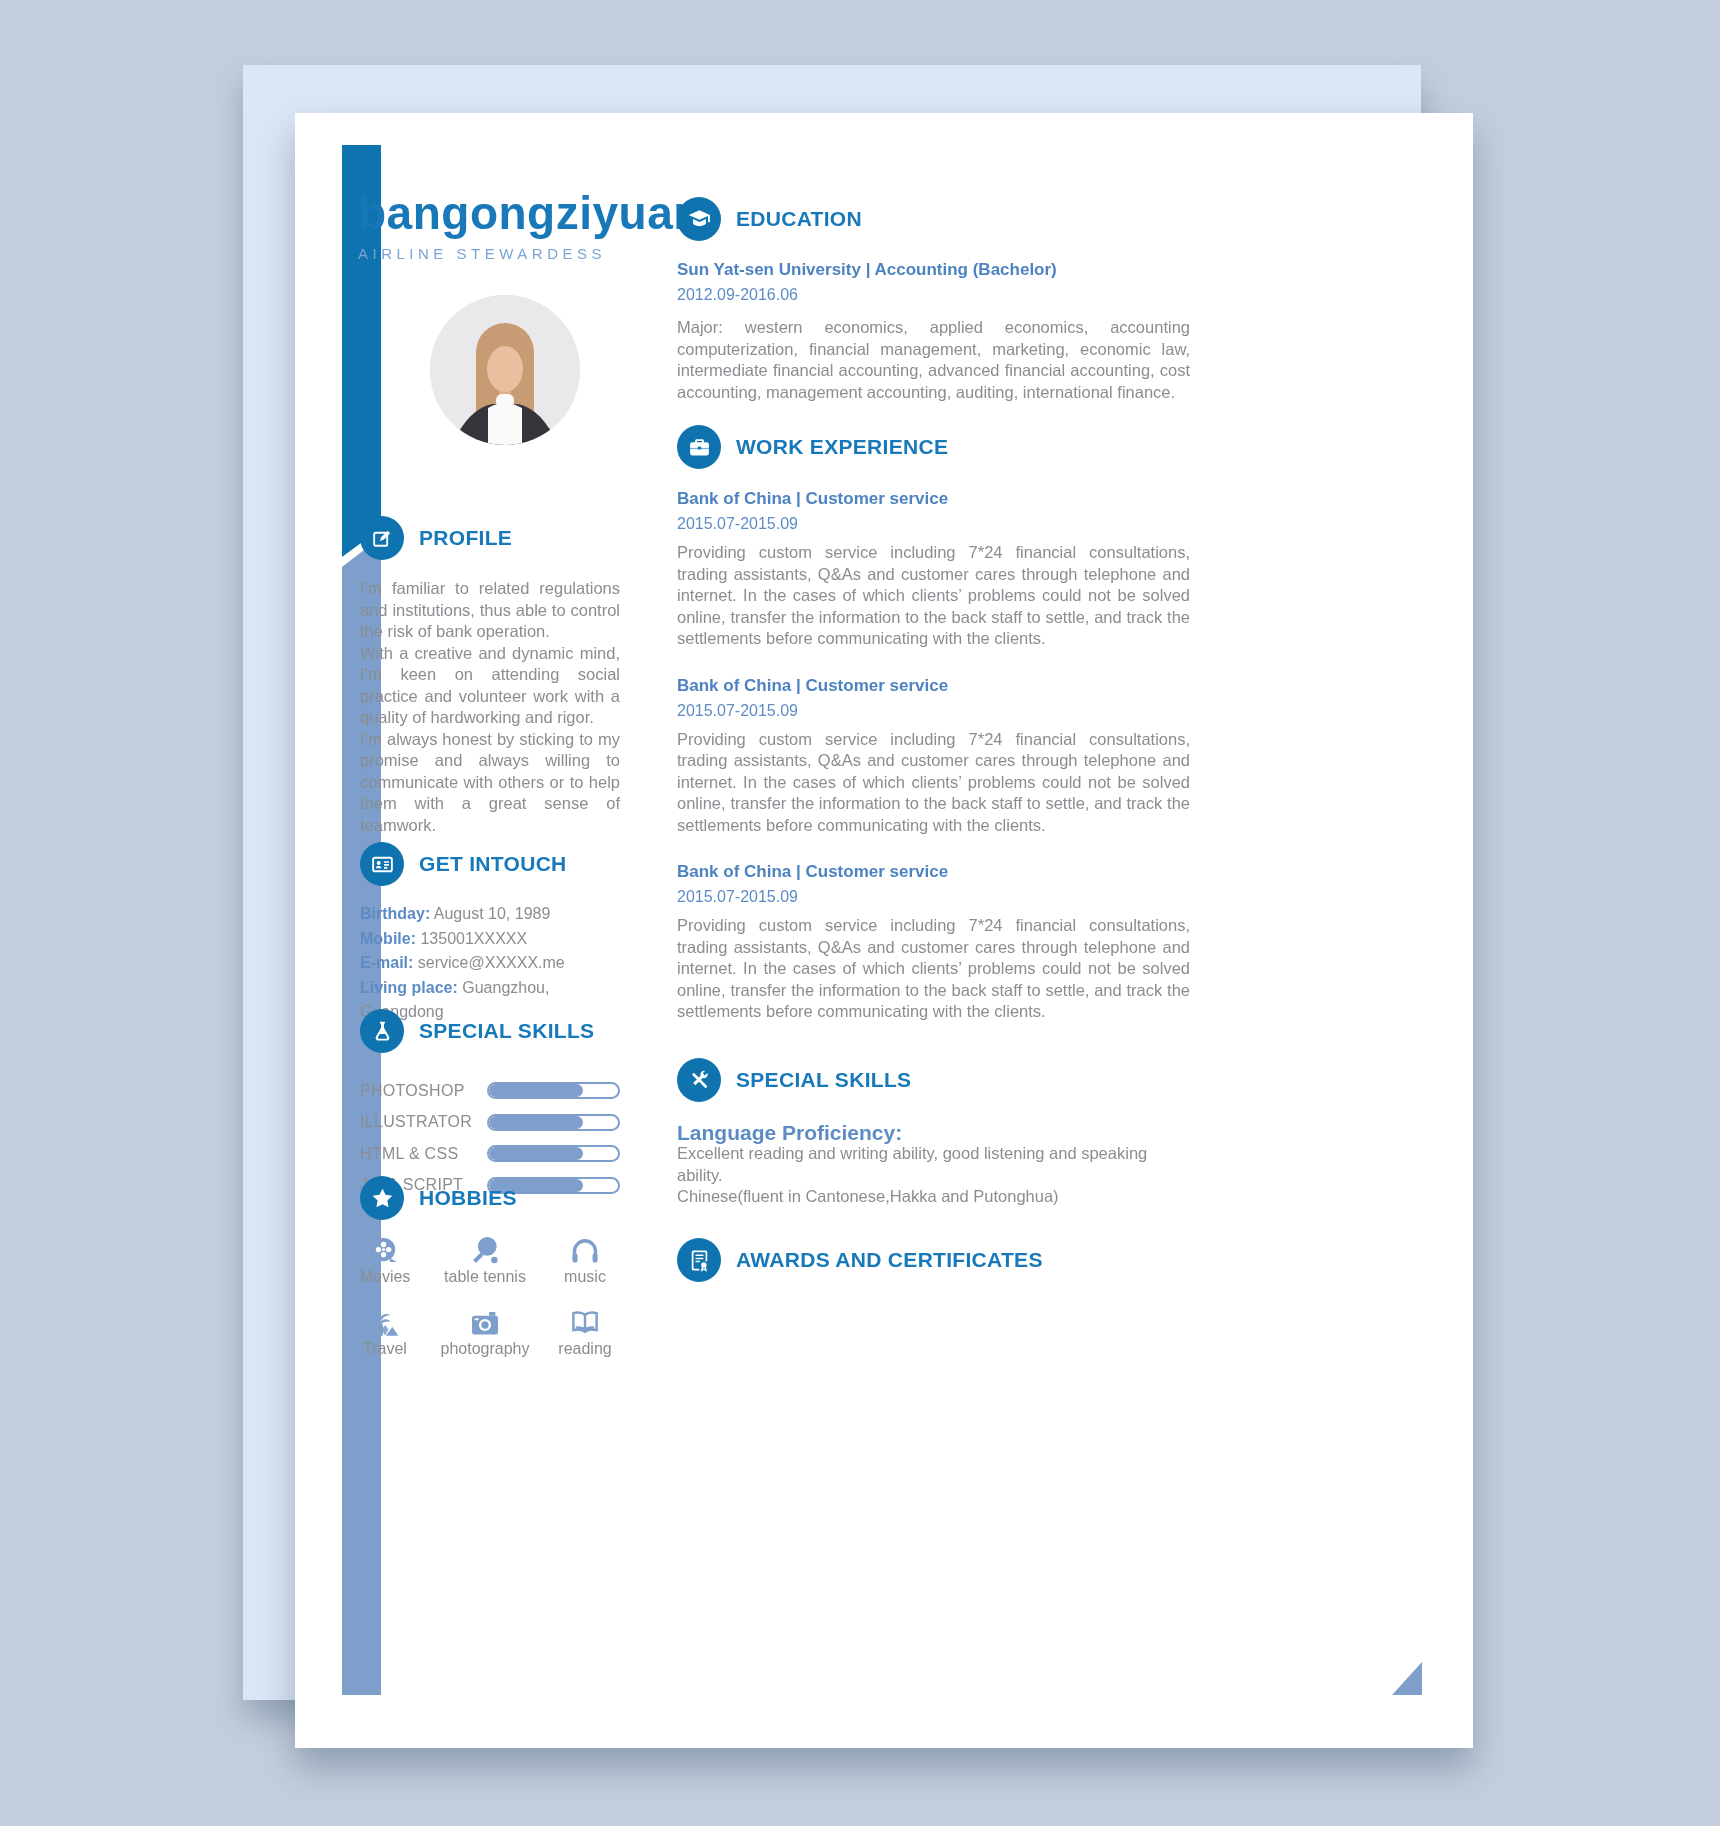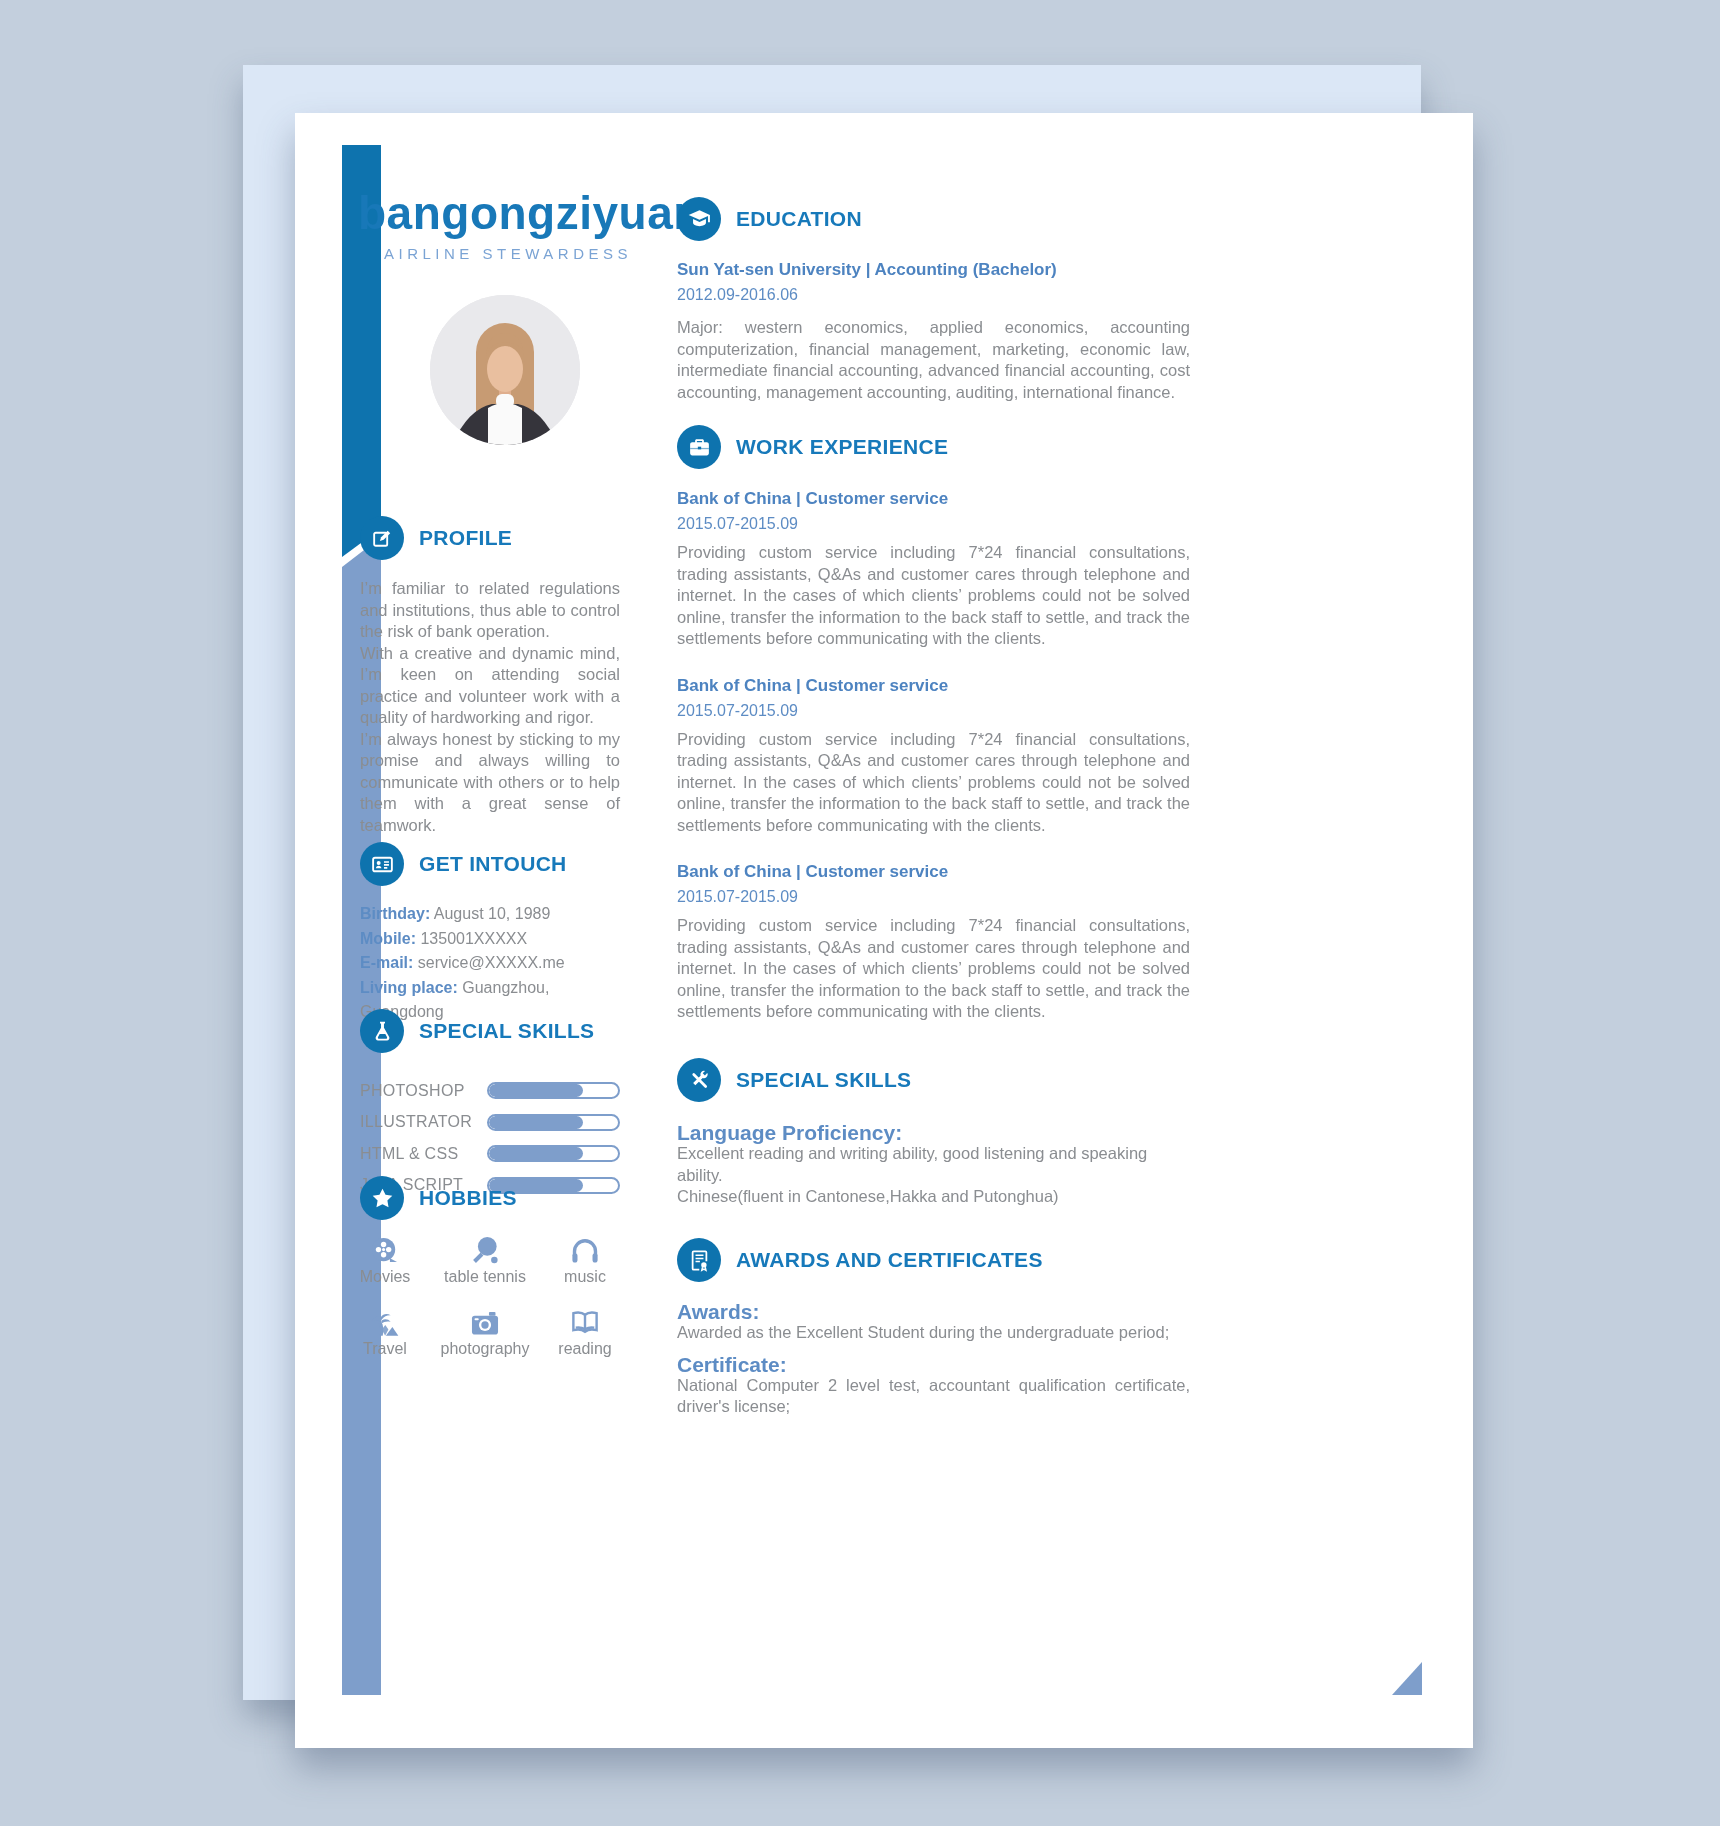--- a/index.html
+++ b/index.html
@@ -13,21 +13,21 @@
   
   .bar-dark{position:absolute;left:47px;top:32px;width:39px;height:412px;background:#0e73ae;
             clip-path:polygon(0 0,100% 0,100% 93%,0 100%);}
   .bar-light{position:absolute;left:47px;top:424px;width:39px;height:1158px;background:#7e9ecb;
              clip-path:polygon(0 2.6%,100% 0,100% 100%,0 100%);}
   .corner-tri{position:absolute;right:51px;bottom:53px;width:0;height:0;
               border-left:30px solid transparent;border-bottom:33px solid #7e9ecb;}
   
   .who{position:absolute;left:63px;top:76px;width:320px;}
   .name{font-size:46px;font-weight:bold;color:#1878b8;letter-spacing:.5px;line-height:1.05;}
-  .role{margin-top:8px;font-size:15px;color:#7aa3d4;letter-spacing:4.5px;text-align:center;width:300px;}
+  .role{margin-top:8px;font-size:15px;color:#7aa3d4;letter-spacing:4.5px;width:300px;}
   
   .photo{position:absolute;left:135px;top:182px;width:150px;height:150px;border-radius:50%;
          overflow:hidden;background:#e9e9ec;}
   
   .sec-head{display:flex;align-items:center;gap:15px;height:44px;}
   .sec-icon{flex:0 0 44px;width:44px;height:44px;border-radius:50%;background:#0e73ae;color:#fff;
             display:flex;align-items:center;justify-content:center;}
   .sec-icon svg{width:25px;height:25px;}
   .sec-title{font-size:21px;font-weight:bold;color:#1779ba;letter-spacing:.3px;}
   
@@ -294,22 +294,16 @@
         <span class="sec-icon">
           <svg viewBox="0 0 24 24" fill="none" stroke="#fff" stroke-width="1.7">
             <path d="M18.6 12.6V4.2c0-.6-.4-1-1-1H6.4c-.6 0-1 .4-1 1v15.6c0 .6.4 1 1 1h5.4"></path>
             <path d="M8.2 7h7.6M8.2 10h7.6M8.2 13h4.2" stroke-width="1.5"></path>
             <circle cx="16.2" cy="16.2" r="2.6" fill="#fff" stroke="none"></circle>
             <path d="M14.9 18.4l-.7 3 2-1.1 2 1.1-.7-3" stroke-width="1.4"></path>
           </svg>
         </span>
         <span class="sec-title">AWARDS AND CERTIFICATES</span>
       </div>
-      <div style="margin-top:19px;">
-        <div class="lbl-blue">Awards:</div>
-        <div class="body-txt" style="text-align:left;">Awarded as the Excellent Student during the undergraduate period;</div>
-        <div class="lbl-blue" style="margin-top:10px;">Certificate:</div>
-        <div class="body-txt">National Computer 2 level test, accountant qualification certificate, driver's license;</div>
-      </div>
     </div>
 
   </div>
 </div>
 
 </body></html>

